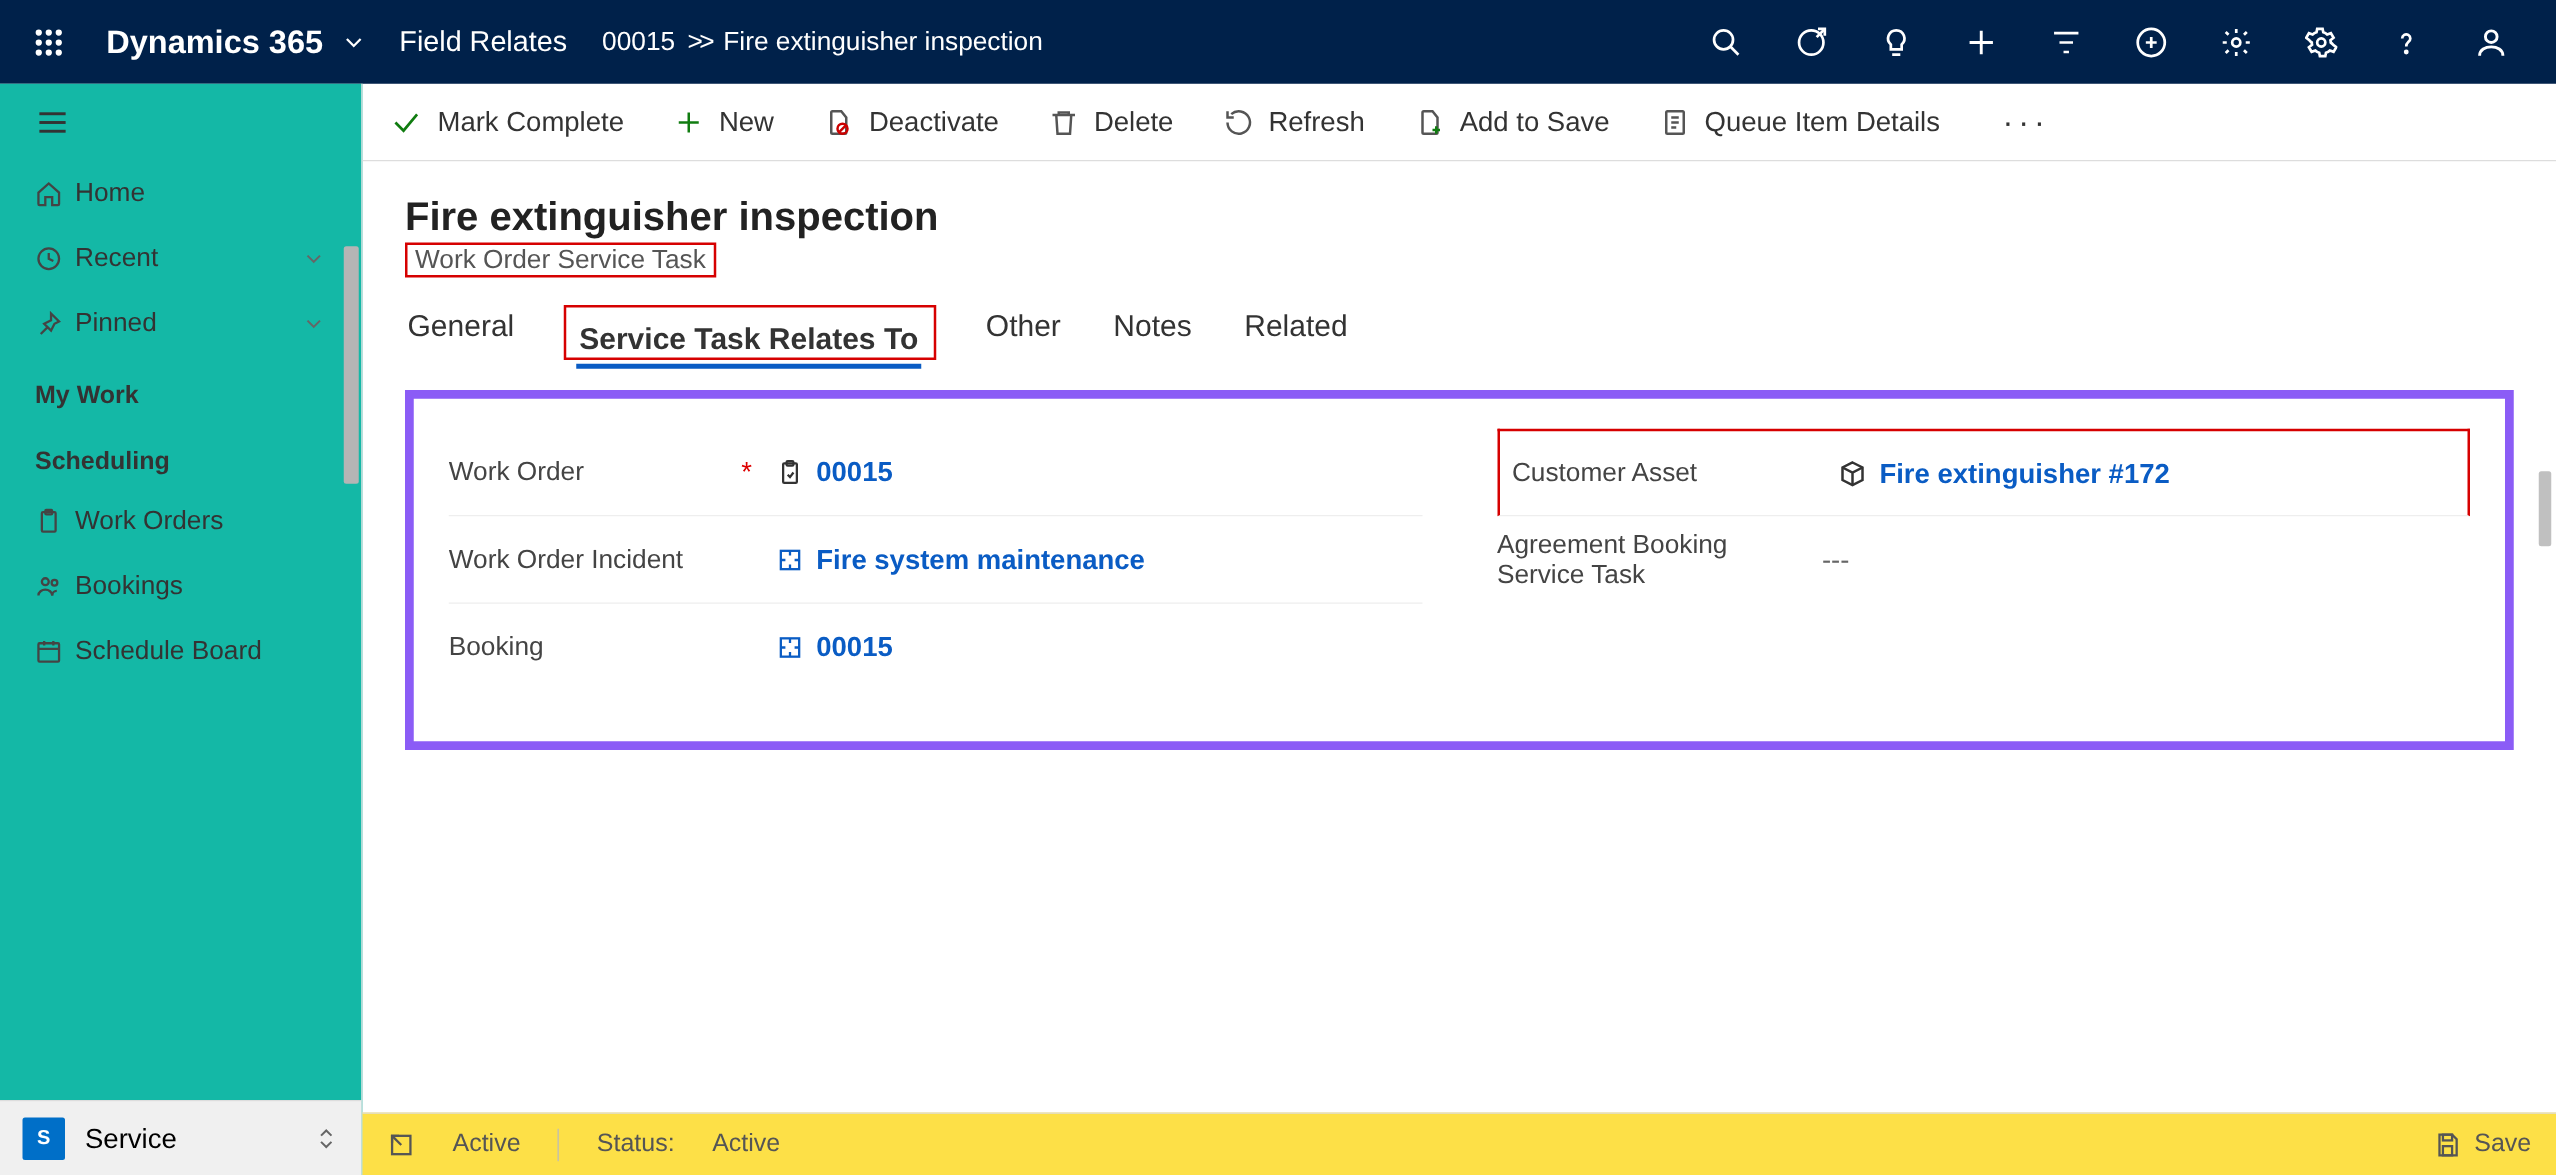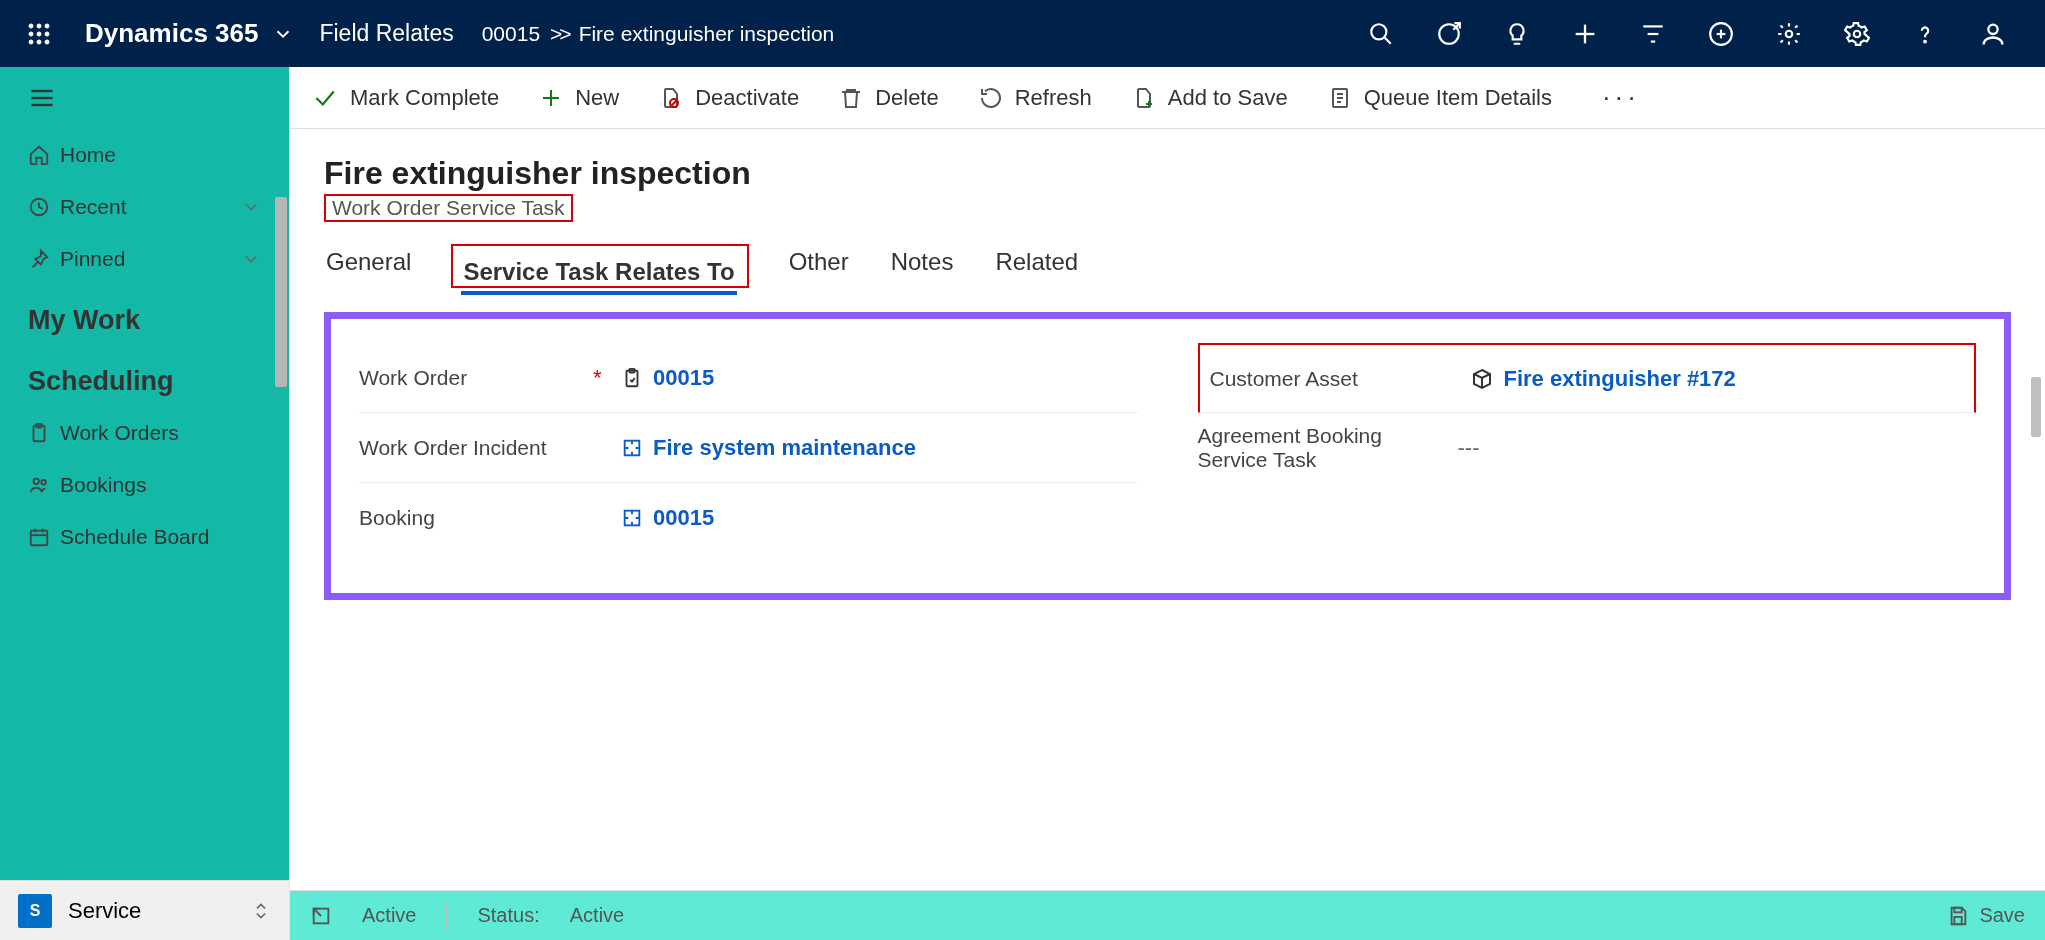--- a/index.html
+++ b/index.html
@@ -18,21 +18,21 @@
 .topbar .ticon { width:68px; height:67px; display:flex; align-items:center; justify-content:center; cursor:pointer; }
 .topbar svg { stroke:#fff; }
 
 
 .body { display:flex; height:calc(100% - 67px); }
 .sidebar { width:290px; background:#14b8a6; border-right:1px solid #e5e5e5; display:flex; flex-direction:column; position:relative; }
 .hamburger { height:62px; display:flex; align-items:center; padding-left:28px; cursor:pointer; }
 .navitem { height:52px; display:flex; align-items:center; padding:0 28px; font-size:21px; color:#333; cursor:pointer; }
 .navitem .nicon { width:32px; display:flex; align-items:center; }
 .navitem .nlabel { flex:1; }
-.navgroup { padding:20px 28px 10px; font-size:27px; font-weight:600; color:#333; }
+.navgroup { padding:20px 28px 10px; font-size:20px; font-weight:600; color:#333; }
 .sidebar .scrollthumb { position:absolute; right:2px; top:130px; width:12px; height:190px; background:#b5b5b5; border-radius:2px; }
 .areapicker { position:absolute; left:0; right:0; bottom:0; height:60px; border-top:1px solid #ddd; background:#f0f0f0; display:flex; align-items:center; padding:0 18px; cursor:pointer; }
 .areapicker .badge { width:34px; height:34px; background:#006fc8; color:#fff; display:flex; align-items:center; justify-content:center; font-weight:600; border-radius:2px; margin-right:16px; }
 .areapicker .alabel { font-size:22px; flex:1; }
 
 .main { flex:1; display:flex; flex-direction:column; position:relative; }
 
 
 .cmdbar { height:62px; border-bottom:1px solid #ddd; display:flex; align-items:center; padding:0 22px; gap:40px; font-size:22px; color:#333; }
 .cmd { display:flex; align-items:center; gap:12px; cursor:pointer; }
@@ -59,21 +59,21 @@
 .fieldrow .flabel { width:230px; font-size:21px; color:#444; }
 .fieldrow .req { color:#d00; margin-left:4px; margin-right:16px; font-size:22px; width:12px; display:inline-block; }
 .fieldrow .fval { display:flex; align-items:center; gap:10px; }
 .fieldrow .fval.link { color:#0a5cc4; font-weight:600; font-size:22px; }
 .fieldrow .fval .licon { color:#0a5cc4; }
 .fieldrow .dashes { color:#666; font-size:22px; }
 .highlight-box { border:2px solid #d60000; padding:6px 10px; }
 .col2 .fieldrow:first-child { border-bottom:1px solid #eee; }
 
 
-.statusbar { position:absolute; left:0; right:0; bottom:0; height:50px; background:#5eead4; border-top:1px solid #ddd; display:flex; align-items:center; padding:0 20px; font-size:20px; color:#555; gap:30px; }
+.statusbar { position:absolute; left:0; right:0; bottom:0; height:50px; background:#fde047; border-top:1px solid #ddd; display:flex; align-items:center; padding:0 20px; font-size:20px; color:#555; gap:30px; }
 .statusbar .sicon { cursor:pointer; }
 .statusbar .sep { width:1px; height:26px; background:#bbb; }
 .statusbar .spacer { flex:1; }
 .statusbar .save { display:flex; align-items:center; gap:10px; cursor:pointer; }
 
 
 .main .vscroll { position:absolute; right:4px; top:310px; width:10px; height:60px; background:#c0c0c0; border-radius:2px; }
 
 svg { display:block; }
 </style>

